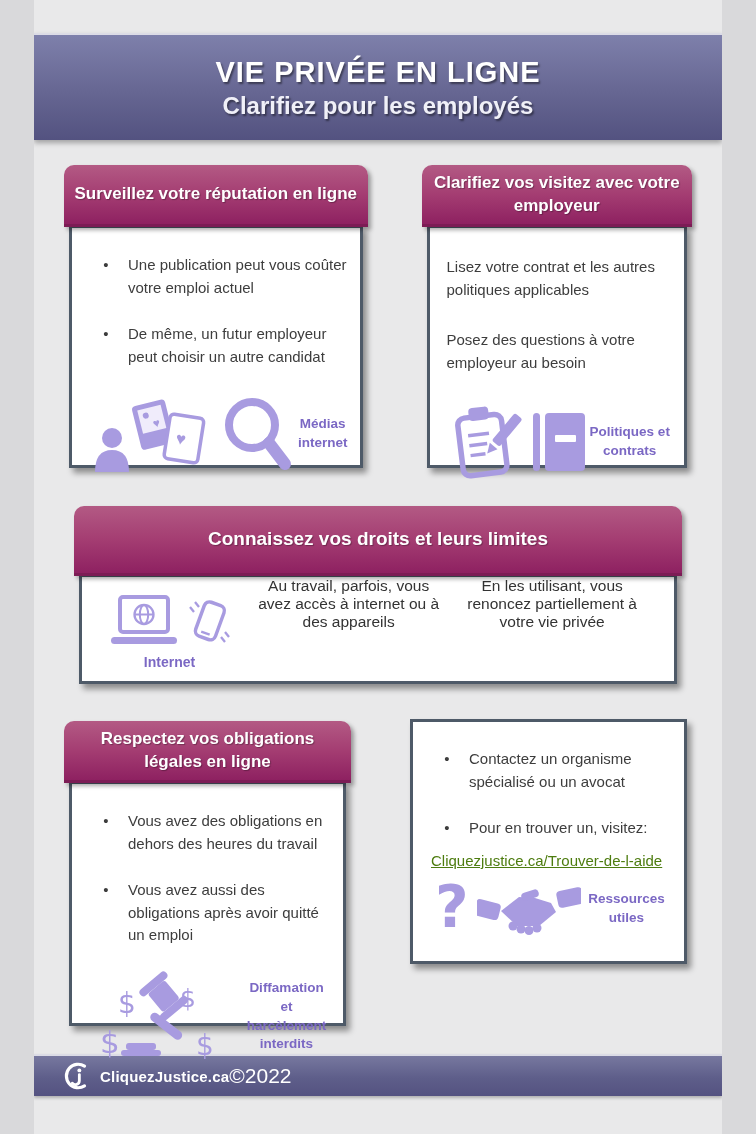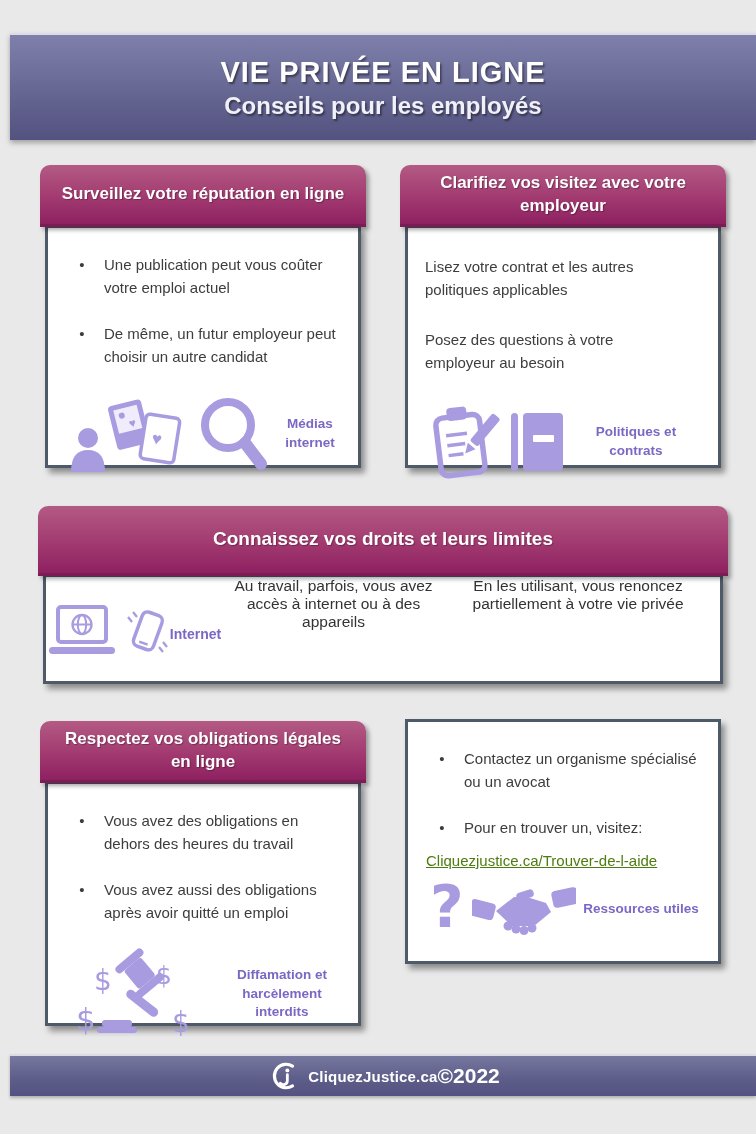--- a/index.html
+++ b/index.html
@@ -1,33 +1,33 @@
 <!DOCTYPE html>
 <html><head>
 <meta charset="utf-8">
 <style>
   * { margin:0; padding:0; box-sizing:border-box; }
   html,body { background:#d9d9db; }
   body { font-family:"Liberation Sans", sans-serif; }
-  .page { position:relative; width:756px; height:1134px; margin:0 auto;
-          background:#e9e9ea; overflow:hidden;padding-left:10px; }
+  .page { position:relative; width:688px; height:1134px; margin:0 auto;
+          background:#e9e9ea; overflow:hidden; }
 
   
   .banner { margin-top:33px; height:107px;
     border-top:2px solid #dcdce6;
     background:linear-gradient(180deg,#7e80ab 0%, #666692 55%, #535280 100%);
     box-shadow:0 3px 5px rgba(0,0,0,0.30);
     display:flex; flex-direction:column; align-items:center; justify-content:center; }
   .banner-title { color:#ffffff; font-size:29px; font-weight:bold; letter-spacing:1px;
     text-shadow:1.5px 1.5px 2px rgba(0,0,0,0.45); }
   .banner-subtitle { color:#f0f0f8; font-size:24px; font-weight:bold; margin-top:3px;
     text-shadow:1.5px 1.5px 2px rgba(0,0,0,0.45); }
 
   
-  .row { display:flex; gap:34px; padding:0 30px; }
+  .row { display:flex; gap:54px; padding:0 30px; }
   .row1 { margin-top:25px; }
   .row2 { margin-top:37px;border-radius:30px; }
   .card { flex:1; }
 
   .card-head { min-height:62px; padding:6px 8px;
     border-radius:10px 10px 0 0;
     background:linear-gradient(180deg,#b35a84 0%, #a43d72 50%, #8e2161 100%);
     border-bottom:3px solid #7c1c55;
     box-shadow:3px 3px 4px rgba(0,0,0,0.35);
     display:flex; align-items:center; justify-content:center;
@@ -57,54 +57,54 @@
   
   .icon-row { display:flex; align-items:center; padding:0 12px 0 20px; margin-bottom:16px; }
   .icons { display:flex; align-items:center; gap:8px; }
   .caption { flex:1; display:flex; justify-content:center; }
   .caption span { font-weight:bold; color:#7b68c4; font-size:13.5px; line-height:1.4;
     text-align:center; }
   .cap-contracts span { max-width:110px;text-align:center; }
   .cap-defam span { max-width:112px; }
 
   
-  .wide { margin:38px 28px 0; }
+  .wide { margin:38px 40px 0; }
   .wide .card-head { min-height:70px; }
   .wide .card-head h2 { font-size:19px; }
   .wide-body { height:110px !important; flex-direction:row !important; }
-  .net-icons { width:175px; display:flex; flex-direction:row; align-items:center;
+  .net-icons { width:175px; display:flex; flex-direction:column; align-items:center;
     justify-content:center; padding-top:6px; }
   .devices { display:flex; align-items:flex-start; gap:4px; }
   .net-caption { font-weight:bold; color:#7b68c4; font-size:14px; margin-top:4px; }
   .net-text { flex:1; display:flex; flex-direction:row; justify-content:center;
     gap:24px; padding-right:34px; text-align:center; }
   .net-text p { font-size:15.5px; color:#333333; }
 
   
   .footer { margin-top:28px; height:42px;
     border-top:2px solid #dcdce6;
     background:linear-gradient(180deg,#77789f 0%, #5e5e8a 55%, #545281 100%);
     box-shadow:0 2px 3px rgba(0,0,0,0.25);
-    display:flex; align-items:center; justify-content:center;
+    display:flex; align-items:center; justify-content:flex-start;
     padding:0 24px 0 28px; }
   .logo { display:flex; align-items:center; gap:8px; }
   .logo-text { color:#ffffff; font-size:15px; font-weight:bold; letter-spacing:0.2px; }
-  .copyright { color:#ffffff; font-size:21px;font-weight:bold; }
+  .copyright { color:#ffffff; font-size:21px; }
 
   svg text.dollar { font-family:"DejaVu Sans", sans-serif; fill:#a89be0; }
   .qmark { font-family:"DejaVu Sans", sans-serif; font-weight:bold; fill:#a89be0; }
 </style>
 </head>
 <body>
 
 <div class="page">
 
   <header class="banner">
     <div class="banner-title">VIE PRIVÉE EN LIGNE</div>
-    <div class="banner-subtitle">Conseils pour les employés</div>
+    <div class="banner-subtitle">Clarifiez pour les employés</div>
   </header>
 
   <div class="row row1">
 
     <section class="card">
       <header class="card-head">
         <h2>Surveillez votre réputation en ligne</h2>
       </header>
       <div class="card-body">
         <ul class="bullets">

